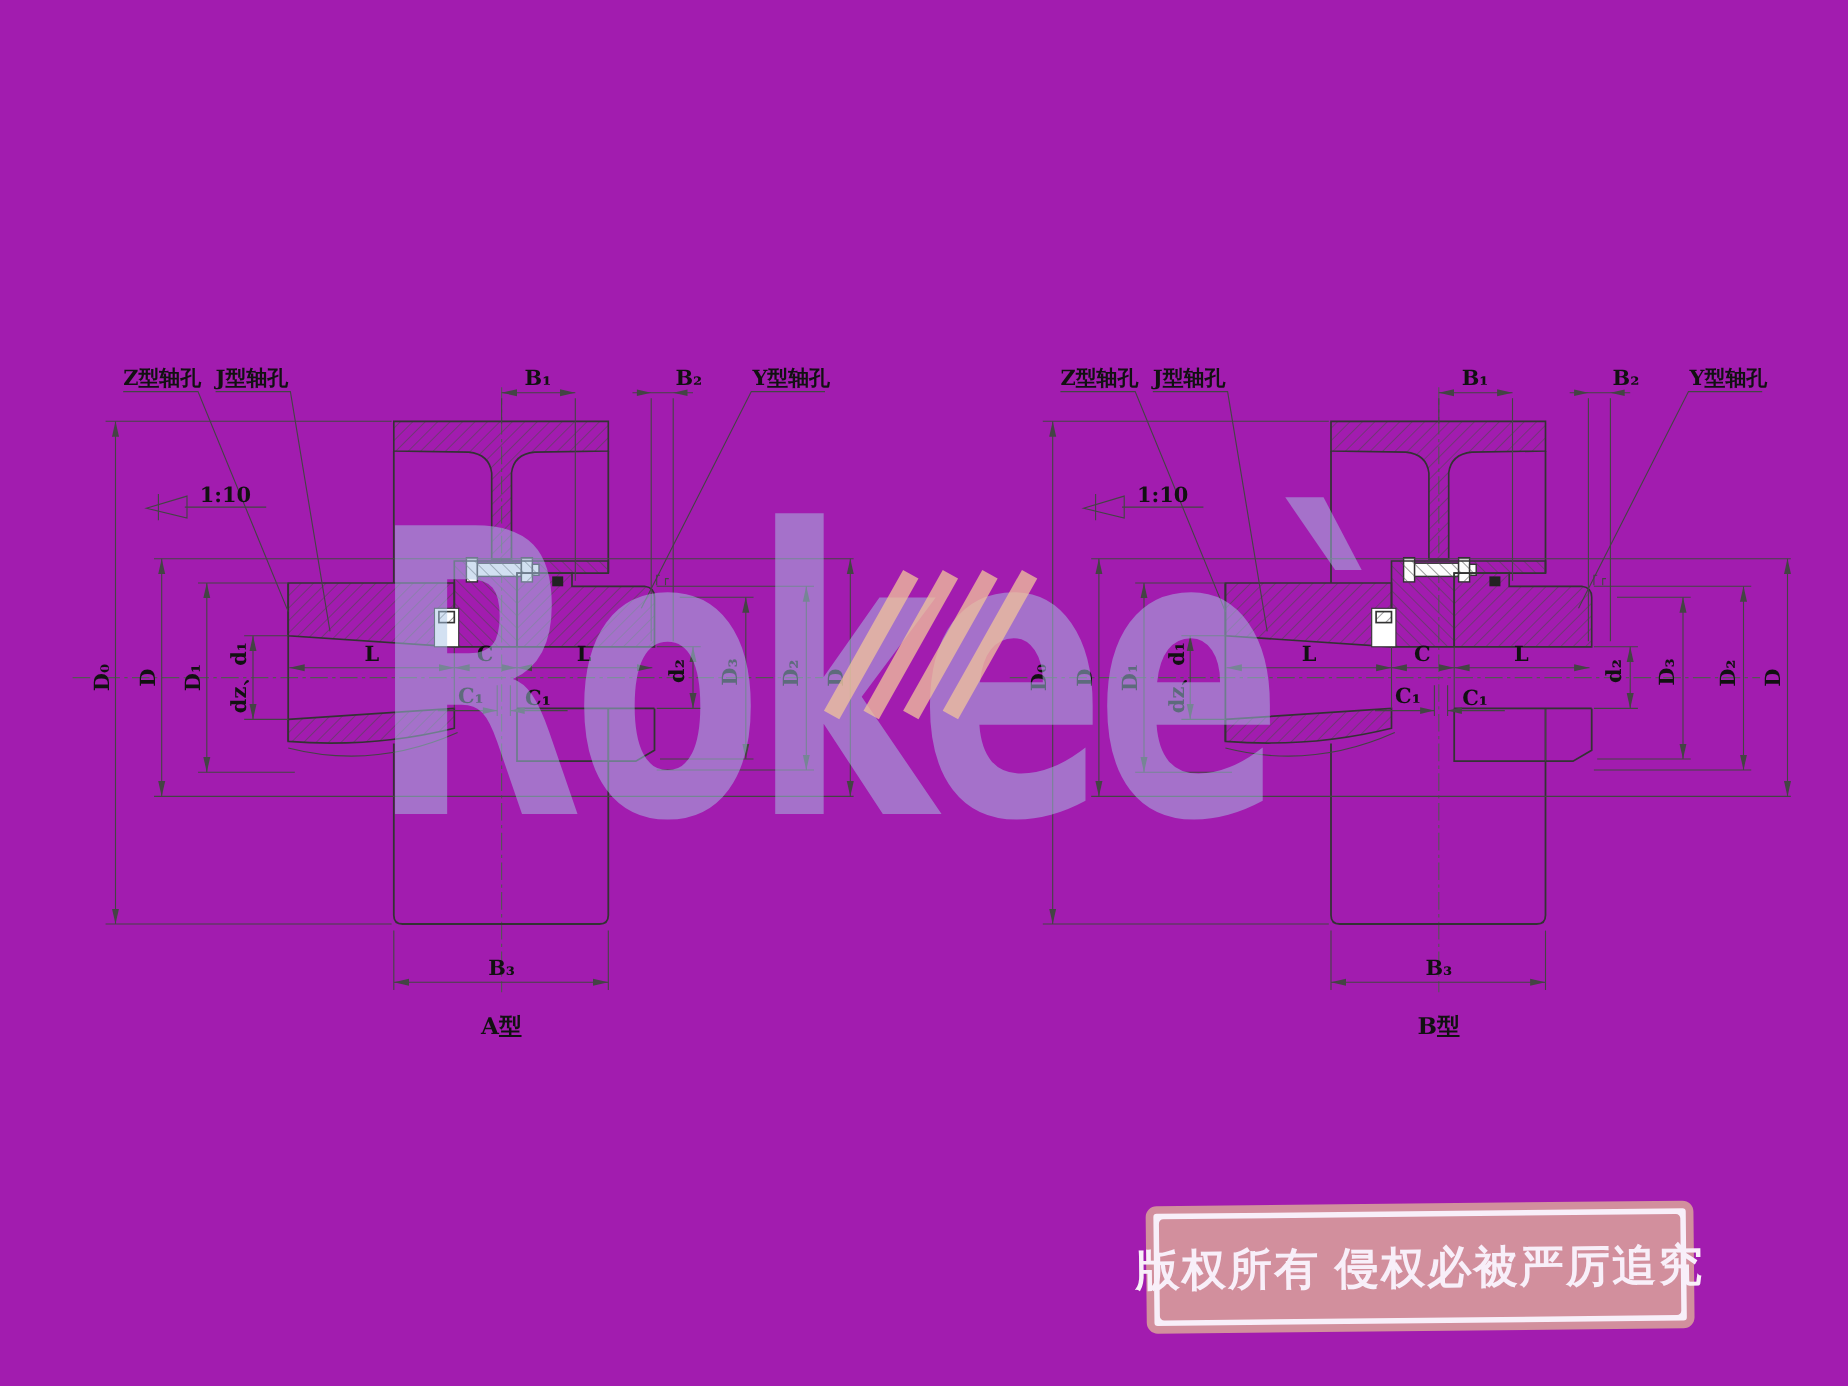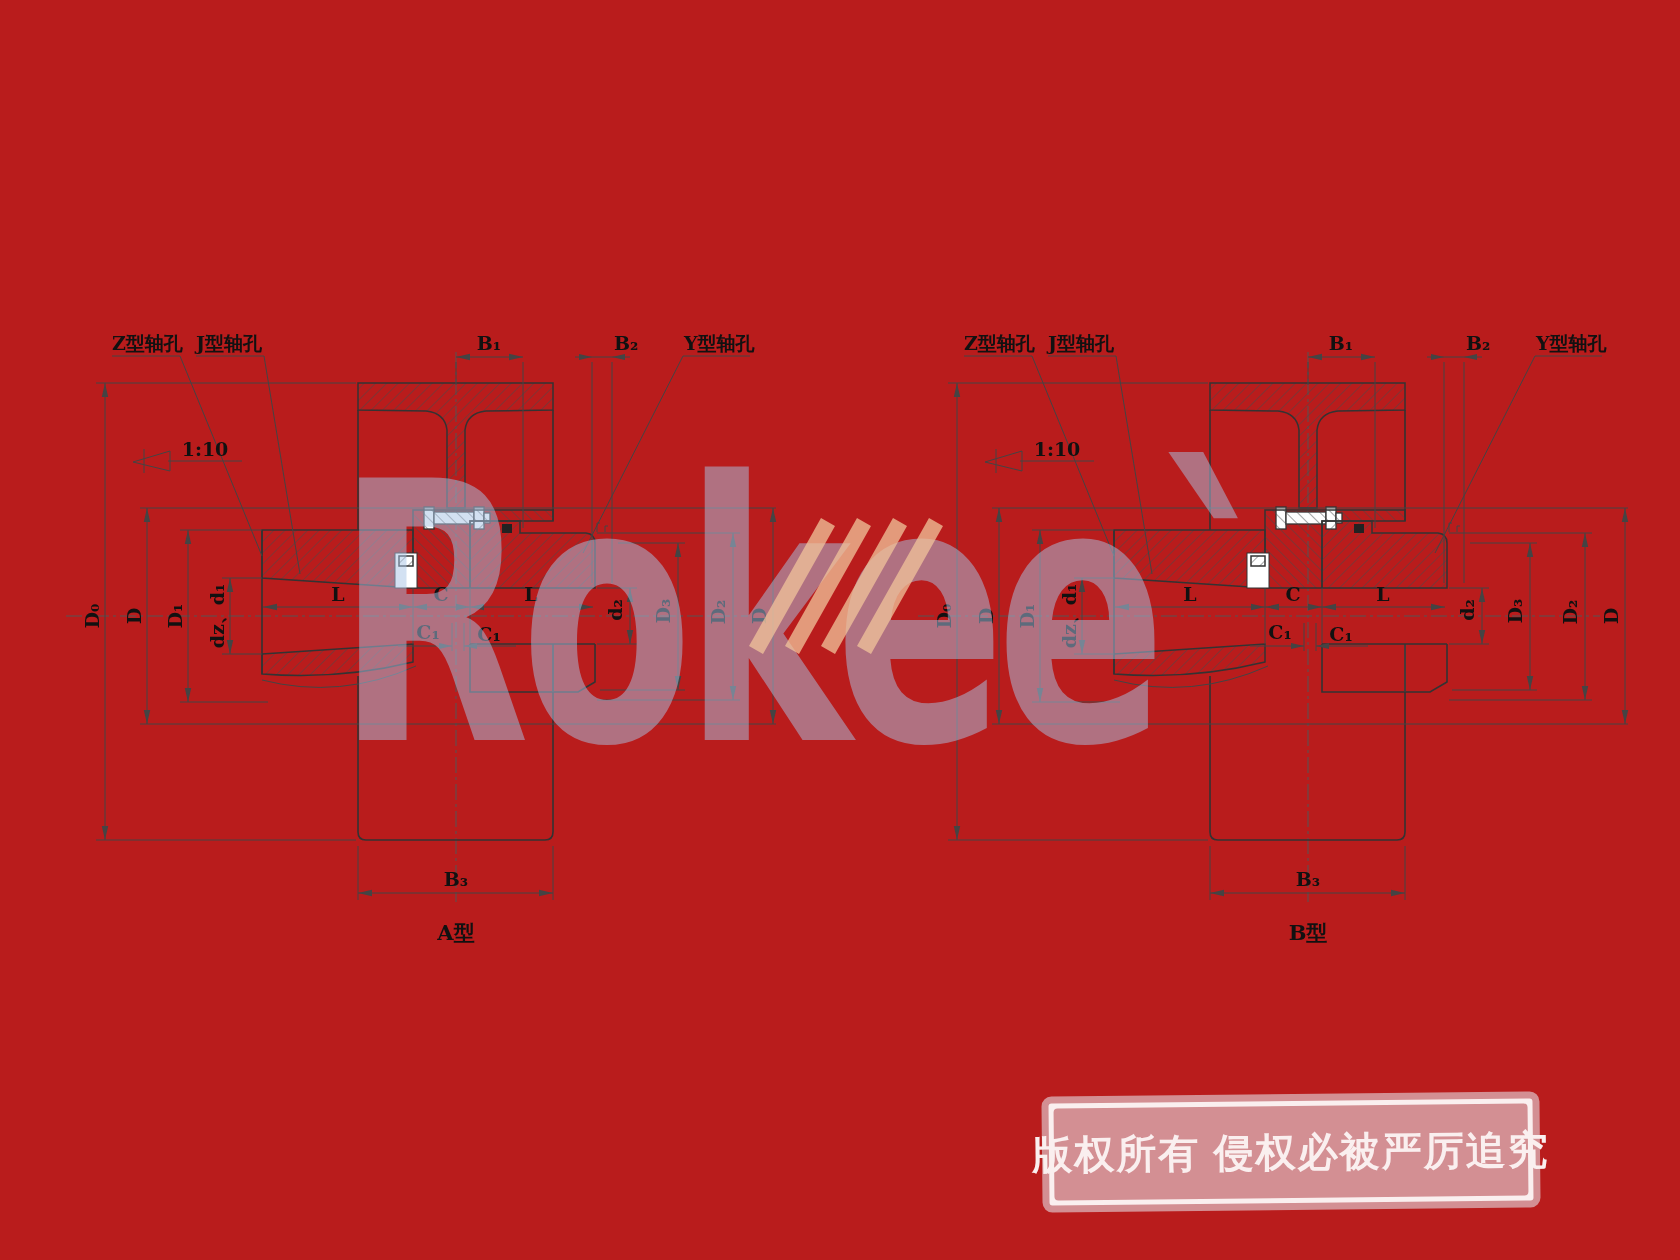--- a/index.html
+++ b/index.html
@@ -1,16 +1,16 @@
 <!DOCTYPE html>
 <html><head>
 <meta charset="utf-8">
 <style>
   html,body{margin:0;padding:0;background:#ffffff;}
-  .page{position:relative;width:1680px;height:1260px;background:#b91c1c;overflow:hidden;
+  .page{position:relative;width:1680px;height:1260px;background:#a21caf;overflow:hidden;
         font-family:"Liberation Serif",serif;}
   svg.drawing{position:absolute;left:0;top:0;z-index:1;}
 
   
   .ol{stroke:#333;stroke-width:1.6;fill:none;}
   .thin{stroke:#444;stroke-width:1;fill:none;}
   .dim{stroke:#444;stroke-width:1;fill:none;}
   .afill{fill:#444;stroke:none;}
   .cl{stroke:#555;stroke-width:1;stroke-dasharray:16 4 3 4;fill:none;}
   .h1{fill:url(#hp1);stroke:#333;stroke-width:1.5;}

